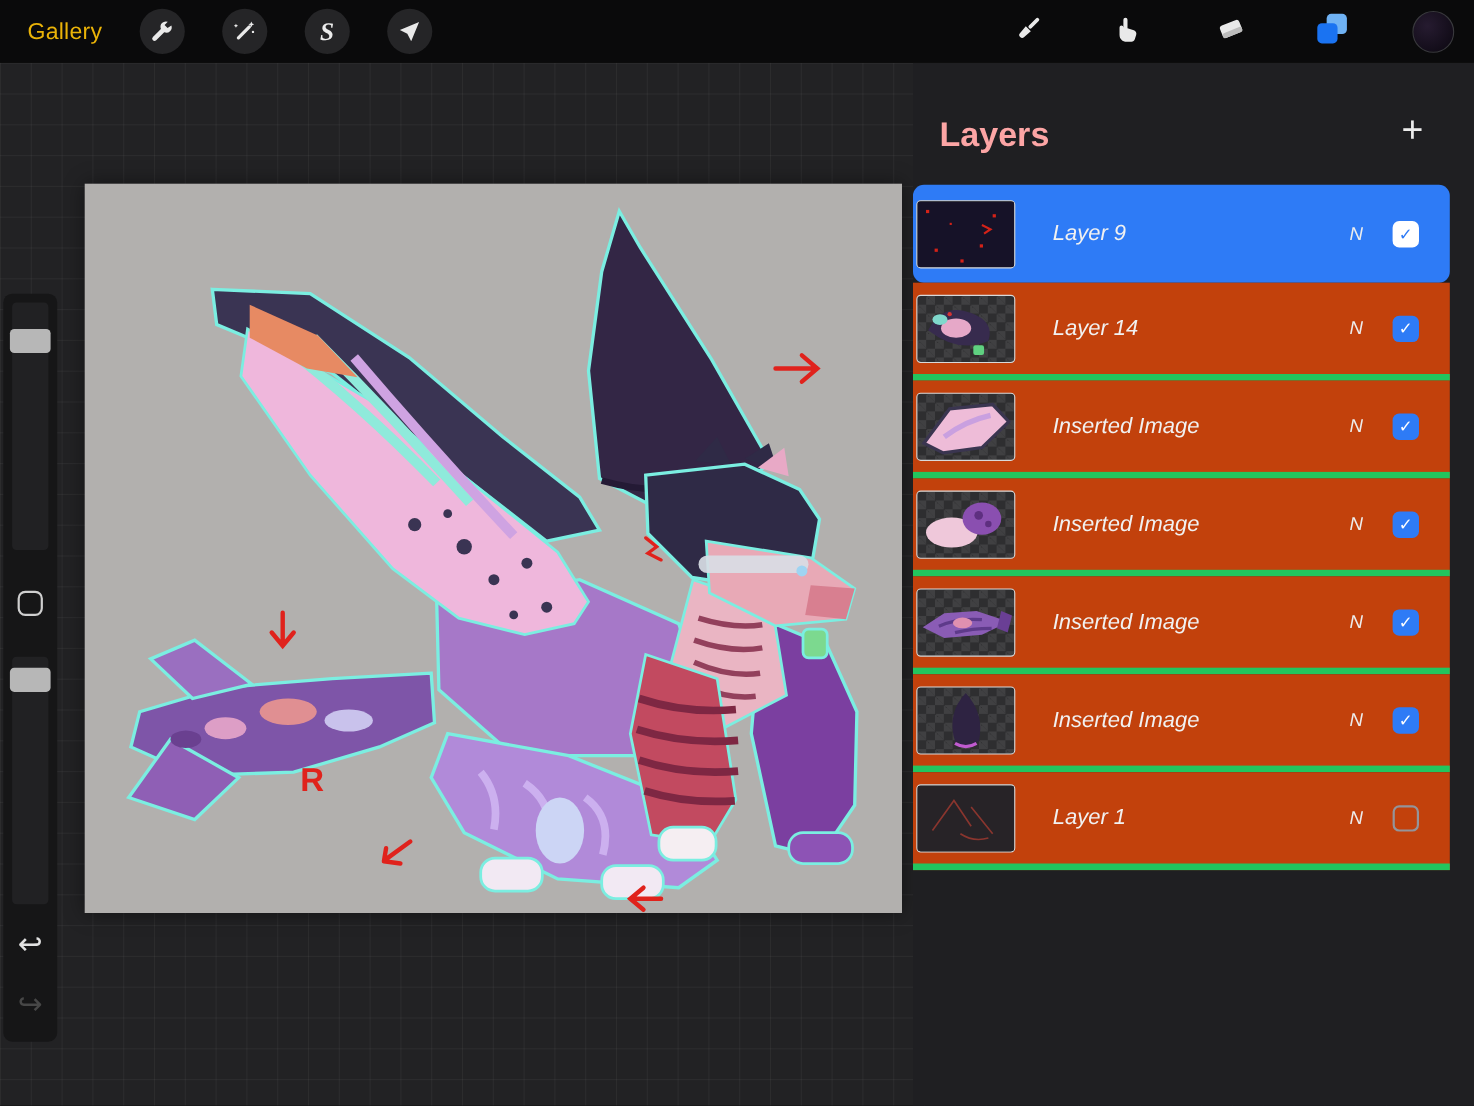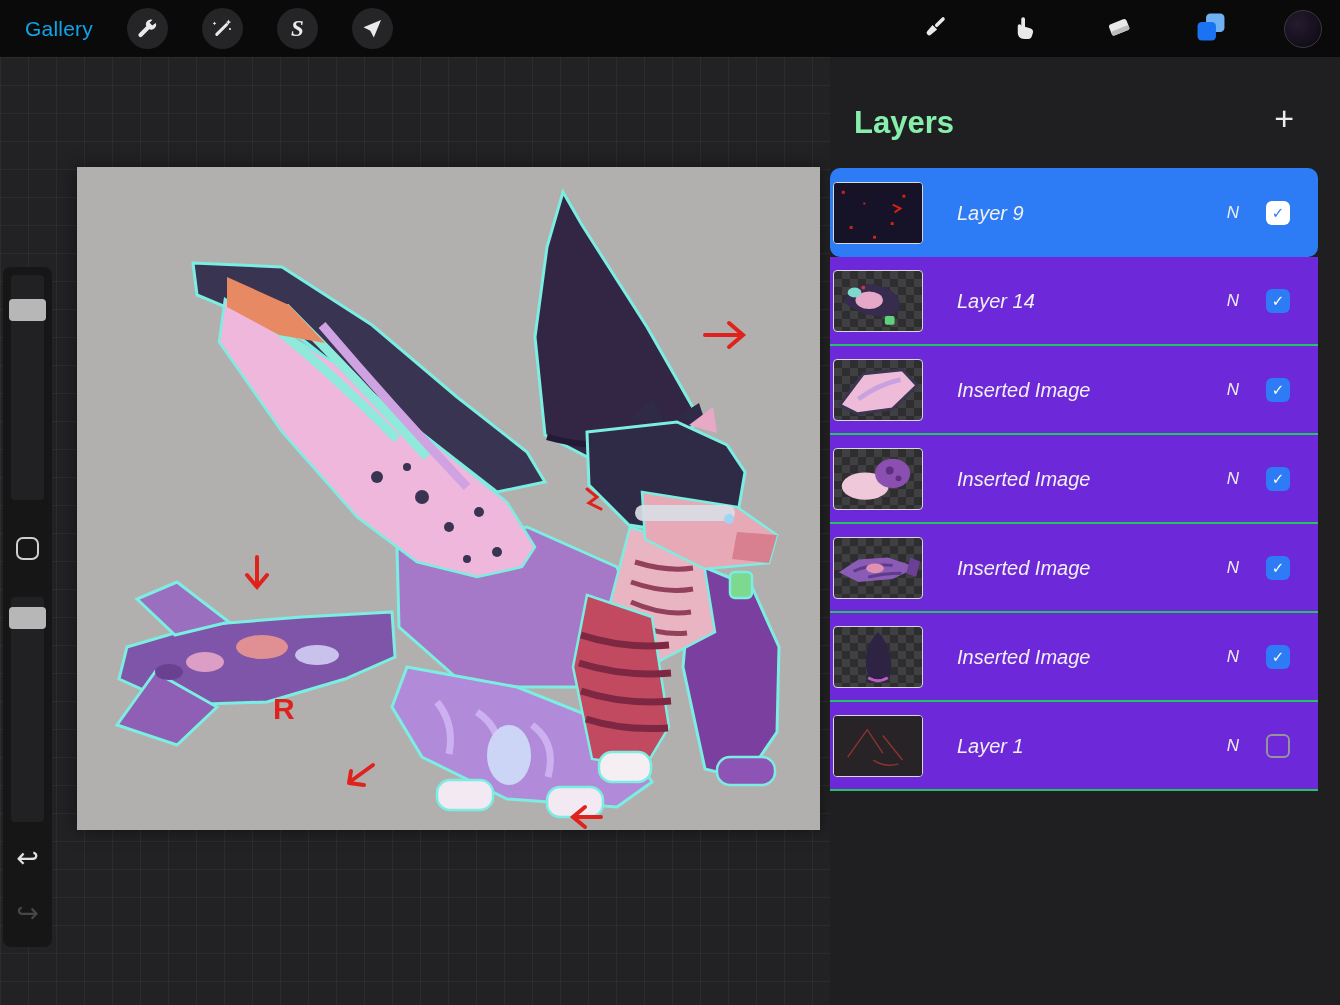--- a/index.html
+++ b/index.html
@@ -7,21 +7,21 @@
     --selection-cyan:#7beee1;
     --annotation-red:#e0221c;
     --canvas-gray:#b2b0ae;
   }
   *{margin:0;padding:0;box-sizing:border-box;}
   html,body{width:1340px;height:1005px;overflow:hidden;background:#0a0a0a;
     font-family:"Liberation Sans","DejaVu Sans",sans-serif;color:#eee;}
   
   .topbar{position:absolute;top:0;left:0;width:1340px;height:57px;background:#0a0a0b;
     display:flex;align-items:center;z-index:30;}
-  .gallery-label{margin-left:25px;font-size:21px;color:#0ea5e9;letter-spacing:.2px;}
+  .gallery-label{margin-left:25px;font-size:21px;color:#eab308;letter-spacing:.2px;}
   .tool-circle{width:41px;height:41px;border-radius:50%;background:#252527;
     display:flex;align-items:center;justify-content:center;margin-left:34px;}
   .tool-circle svg{display:block;}
   .s-glyph{font-family:"Liberation Serif","DejaVu Serif",serif;font-size:23px;font-weight:700;
     font-style:italic;color:#ececec;line-height:1;}
   .right-tools{position:absolute;right:16px;top:0;height:57px;display:flex;align-items:center;gap:50px;}
   .flat-tool{width:42px;height:42px;display:flex;align-items:center;justify-content:center;}
   .color-well{width:38px;height:38px;border-radius:50%;
     background:radial-gradient(circle at 35% 35%, #261b30, #0b0710);border:1px solid #39393d;}
   
@@ -43,24 +43,24 @@
   .handle-size{top:32px;}
   .handle-opacity{top:340px;}
   .modify-button{position:absolute;left:13px;top:270px;width:23px;height:23px;border-radius:7px;
     border:2.5px solid #cfcfcf;background:transparent;}
   .undo-redo{position:absolute;left:0;width:49px;text-align:center;font-size:27px;line-height:1;}
   .undo{top:578px;color:#e2e2e2;}
   .redo{top:633px;color:#474747;}
   
   .layers-panel{position:absolute;left:830px;top:0;width:510px;height:948px;background:#1f1f22;z-index:10;}
   .panel-header{position:relative;height:111px;}
-  .panel-title{position:absolute;left:24px;top:48px;font-size:31px;font-weight:700;color:#86efac;}
+  .panel-title{position:absolute;left:24px;top:48px;font-size:31px;font-weight:700;color:#fca5a5;}
   .add-layer{position:absolute;right:46px;top:44px;font-size:34px;font-weight:300;color:#ececec;line-height:1;}
   .rows{width:488px;font-style:italic;}
-  .layer-row{position:relative;height:89px;background:#6d28d9;border-bottom:2px solid #22c55e;}
+  .layer-row{position:relative;height:89px;background:#c2410c;border-bottom:6px solid #22c55e;}
   .layer-row.row-last{height:69px;}
   .layer-row.selected{background:var(--accent-blue);border-radius:10px;border-bottom:none;}
   .thumb{position:absolute;left:3px;top:50%;transform:translateY(-50%);width:90px;height:62px;
     border-radius:4px;border:1.5px solid #d9d9d9;overflow:hidden;background:#2c2c2e;}
   .thumb.checker{background-color:#2e2e30;background-image:
       linear-gradient(45deg,#404042 25%,transparent 25%,transparent 75%,#404042 75%),
       linear-gradient(45deg,#404042 25%,transparent 25%,transparent 75%,#404042 75%);
     background-size:16px 16px;background-position:0 0,8px 8px;}
   .thumb svg{position:absolute;inset:0;}
   .layer-name{position:absolute;left:127px;top:50%;transform:translateY(-50%);

